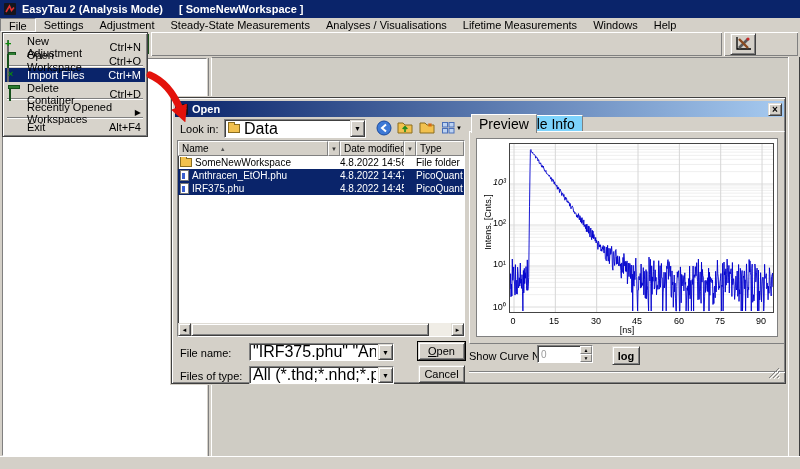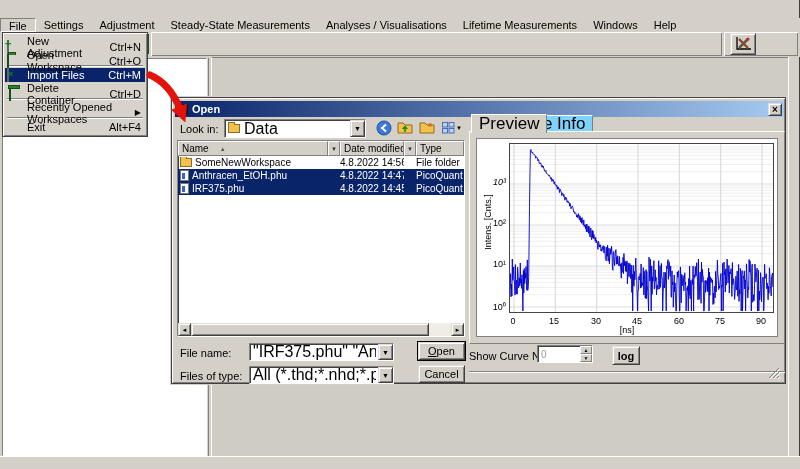--- a/index.html
+++ b/index.html
@@ -111,21 +111,21 @@
   .sbtn{width:13px;height:13px;flex:none;display:flex;align-items:center;justify-content:center;font-size:6px;padding:0;}
   .thumb{width:238px;height:13px;flex:none;}
   .sbtn.right{margin-left:auto;}
 
   .btn{font-size:11px;display:flex;align-items:center;justify-content:center;padding:0;}
   .btn.default{outline:1px solid #000;}
   .u{text-decoration:underline;}
 
   
   .tab{position:absolute;height:18px;background:#d4d0c8;border:1px solid;border-color:#ffffff #808080 #d4d0c8 #ffffff;
-       border-bottom:none;display:flex;align-items:center;padding:0 7px;font-size:17px;}
+       border-bottom:none;display:flex;align-items:center;padding:0 7px;font-size:14px;}
   .tab.active{z-index:2;height:19px;}
   .tab.inactive{top:18px;height:16px;background:#7dd3fc;}
   .tpanel{position:absolute;left:297px;top:33px;width:316px;height:213px;background:#d4d0c8;
           border:1px solid;border-color:#ffffff #808080 #808080 #ffffff;}
   .chartbox{position:absolute;left:6px;top:6px;width:302px;height:199px;background:#fff;border:1px solid #808080;}
   .plotsvg{position:absolute;left:32px;top:4px;border:1px solid #444;background:#fff;}
   .ytick{position:absolute;left:2px;width:27px;text-align:right;font-size:9px;}
   .xtick{position:absolute;top:177px;width:24px;text-align:center;font-size:9px;}
   .xlab{position:absolute;left:0;top:186px;width:100%;text-align:center;font-size:9px;}
   .ylab{position:absolute;left:-22px;top:78px;width:66px;text-align:center;font-size:9px;transform:rotate(-90deg);}
@@ -137,20 +137,28 @@
   .spin .sarr div{flex:1;font-size:5px;line-height:6px;text-align:center;background:#d4d0c8;
                   border:1px solid;border-color:#ffffff #808080 #808080 #ffffff;}
   .sepline{position:absolute;height:2px;background:#d4d0c8;border-top:1px solid #808080;border-bottom:1px solid #ffffff;}
   .grip{position:absolute;right:5px;bottom:4px;}
 </style>
 </head>
 <body>
 
 <div class="screen">
 
+  <div class="titlebar">
+    <svg width="12" height="12">
+        <rect x="0" y="0" width="12" height="12" rx="1" fill="#15151d"></rect>
+        <path d="M2,9 L5.5,3 L7.5,7.5 L10,4.5" stroke="#e03030" stroke-width="1.6" fill="none"></path>
+      </svg>
+    <span class="t1">EasyTau 2 (Analysis Mode)</span>
+    <span class="t2">[ SomeNewWorkspace ]</span>
+  </div>
 
   <div class="menubar">
     <span class="pressed">File</span>
     <span>Settings</span>
     <span>Adjustment</span>
     <span>Steady-State Measurements</span>
     <span>Analyses / Visualisations</span>
     <span>Lifetime Measurements</span>
     <span>Windows</span>
     <span>Help</span>

